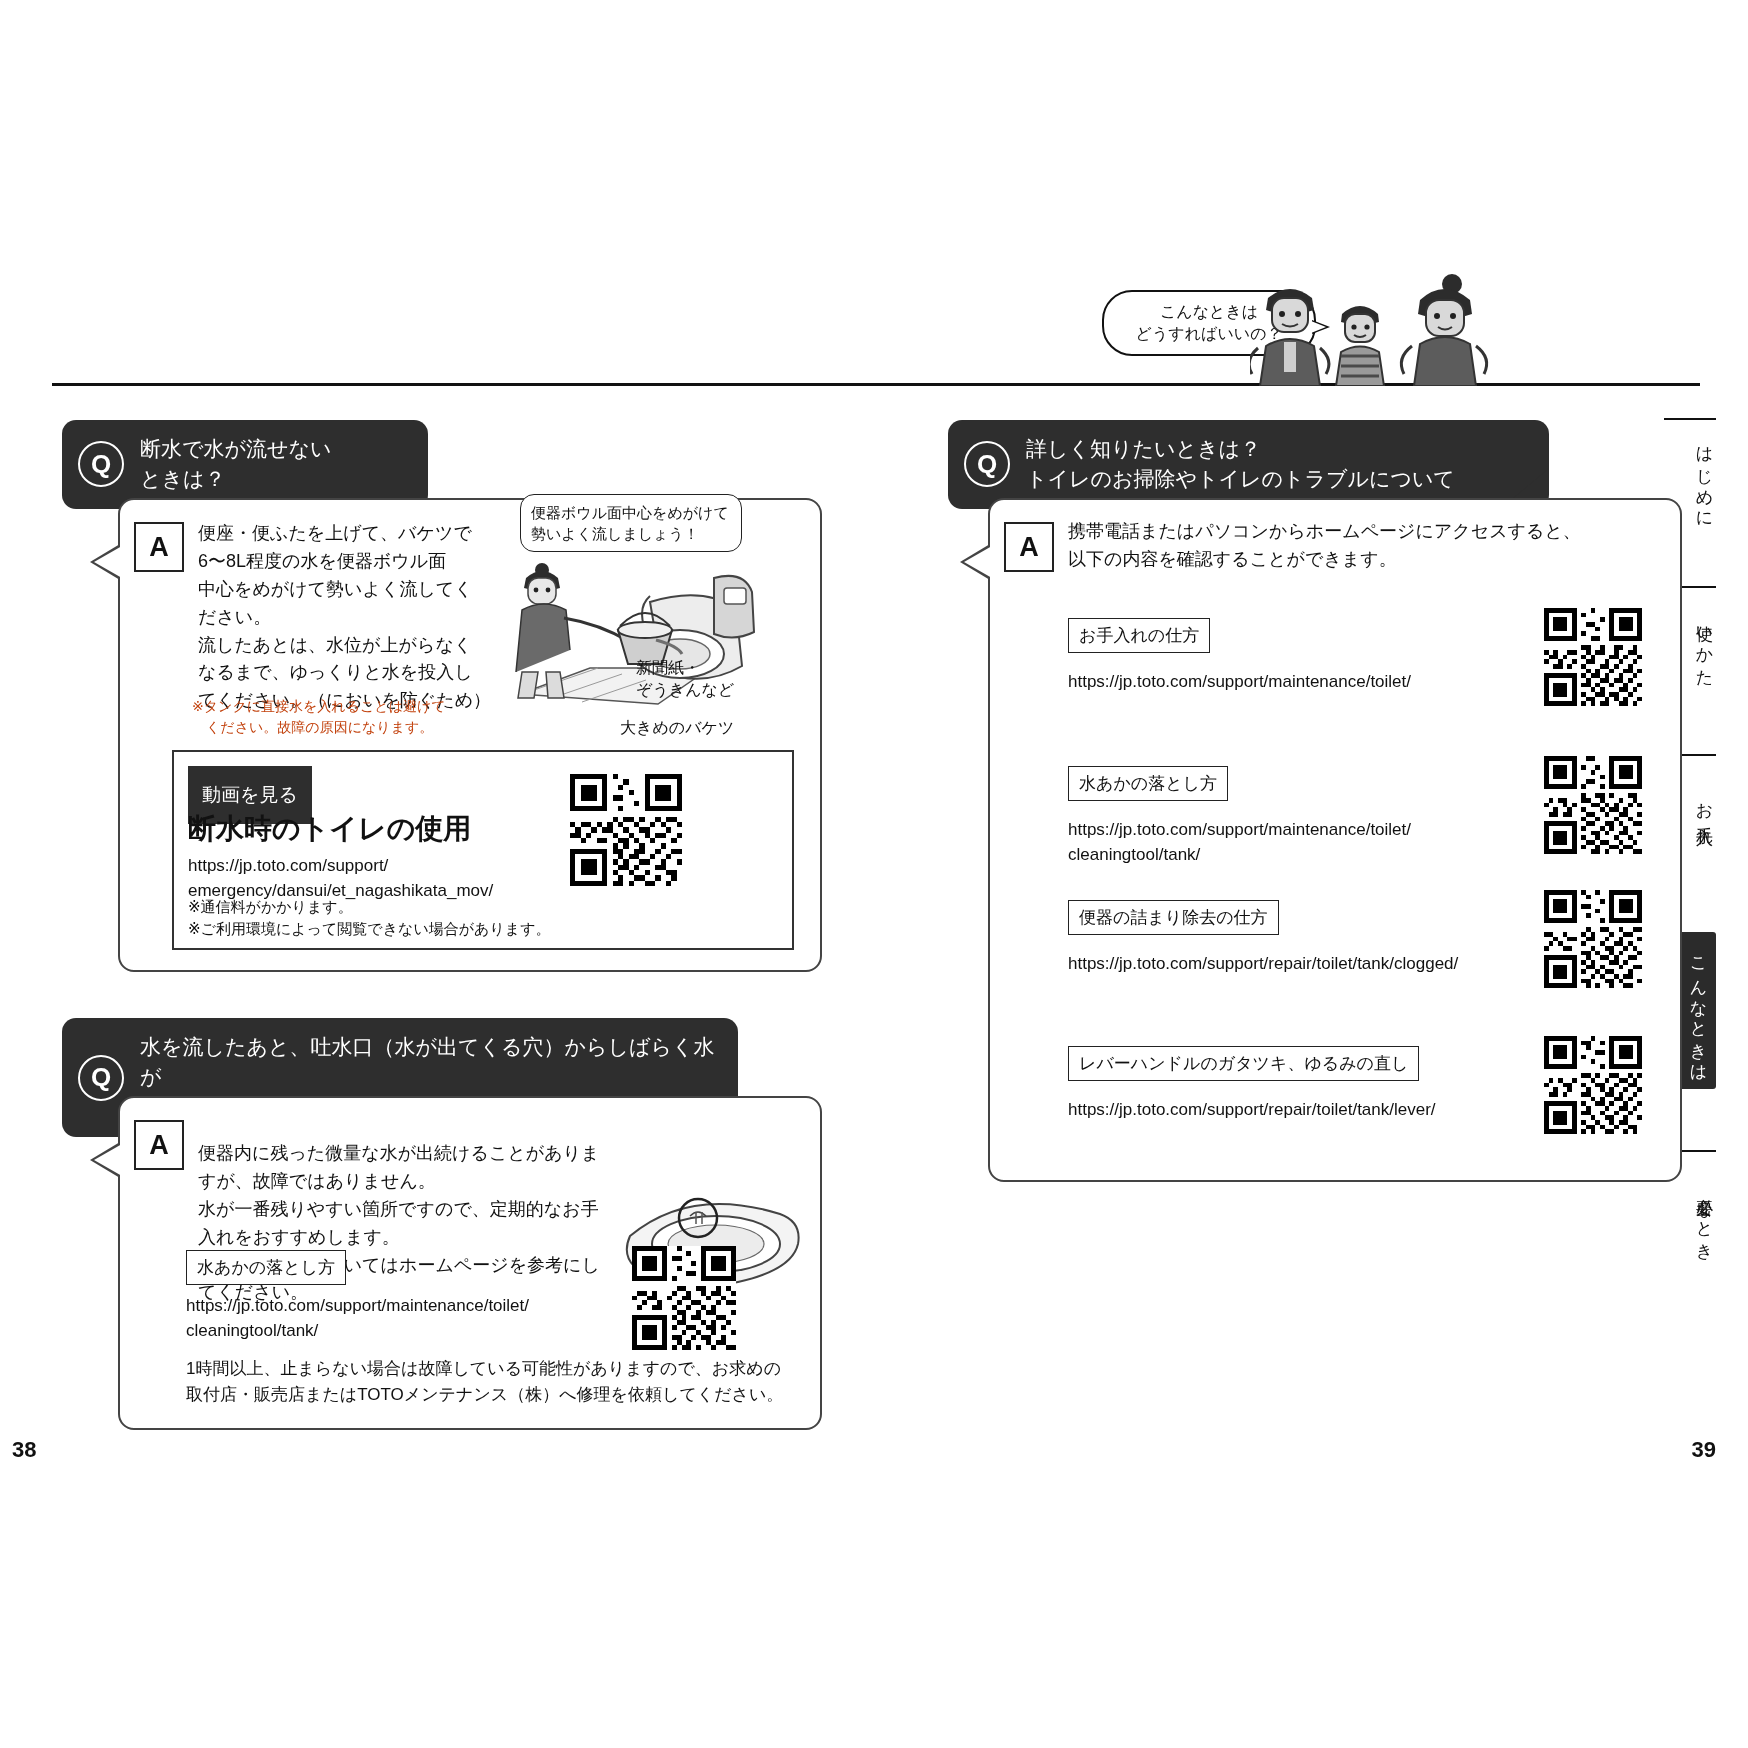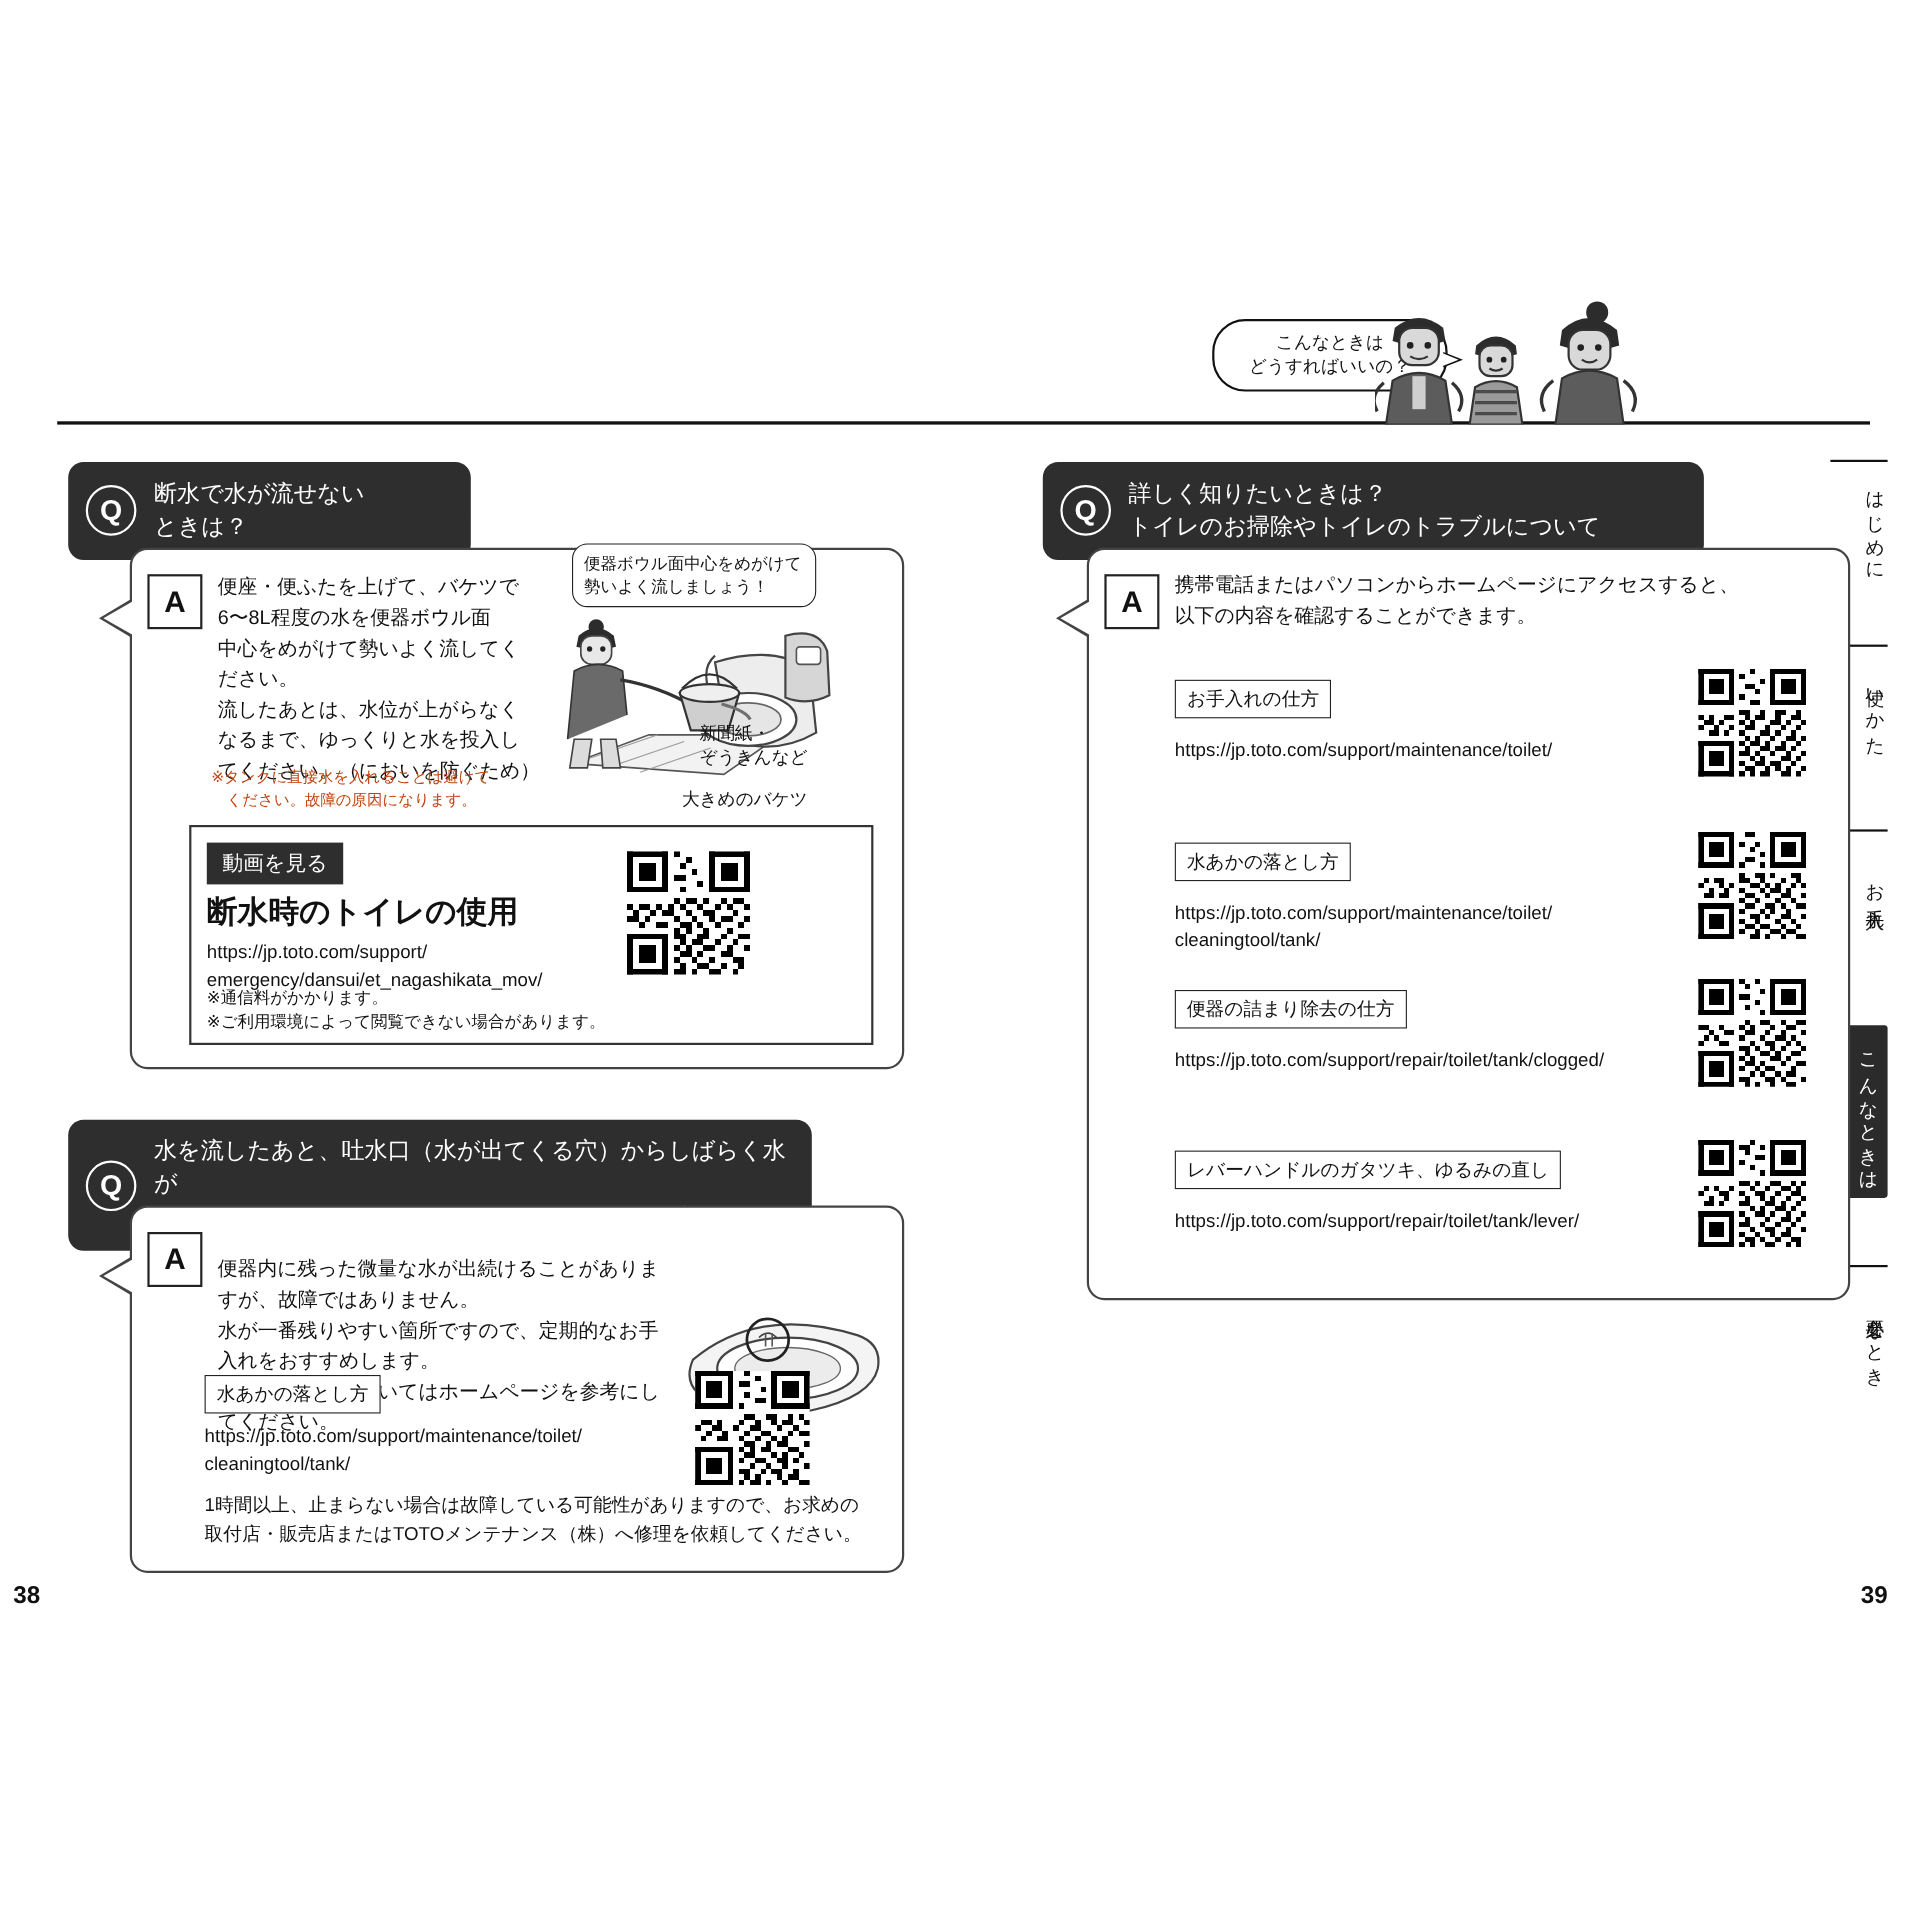--- a/index.html
+++ b/index.html
@@ -36,21 +36,21 @@
   
   .apanel{position:absolute;border:2px solid #444;border-radius:16px;background:#fff;}
   .apanel .notch{position:absolute;left:-26px;top:46px;width:0;height:0;border-right:28px solid #fff;border-top:16px solid transparent;border-bottom:16px solid transparent;z-index:3;}
   .apanel .notch-b{position:absolute;left:-30px;top:44px;width:0;height:0;border-right:30px solid #444;border-top:18px solid transparent;border-bottom:18px solid transparent;z-index:2;}
   .abox{position:absolute;width:46px;height:46px;border:2px solid #222;display:flex;align-items:center;justify-content:center;font-size:27px;font-weight:bold;}
   .body-text{position:absolute;font-size:18px;line-height:1.55;color:#111;}
   .small-note{position:absolute;font-size:14px;line-height:1.5;color:#c2410c;}
   .url{font-family:"Liberation Sans",sans-serif;font-size:17px;line-height:1.45;}
 
   .label-box{display:inline-block;border:1.5px solid #222;padding:5px 10px;font-size:17px;background:#fff;}
-  .blk-label{display:inline-block;background:#2e2e2e;color:#fff;padding:6px 14px;font-size:19px;}
+  .blk-label{display:inline-block;background:#2e2e2e;color:#fff;padding:16px 14px;font-size:19px;}
 
   
   .qr{image-rendering:pixelated;display:block;}
 
   
   .illus{position:absolute;}
   .callout{position:absolute;border:1.5px solid #222;border-radius:14px;background:#fff;font-size:15px;line-height:1.4;padding:7px 10px;}
   .lead{font-size:16px;line-height:1.35;position:absolute;margin-top:29px;}
 </style>
 </head>

